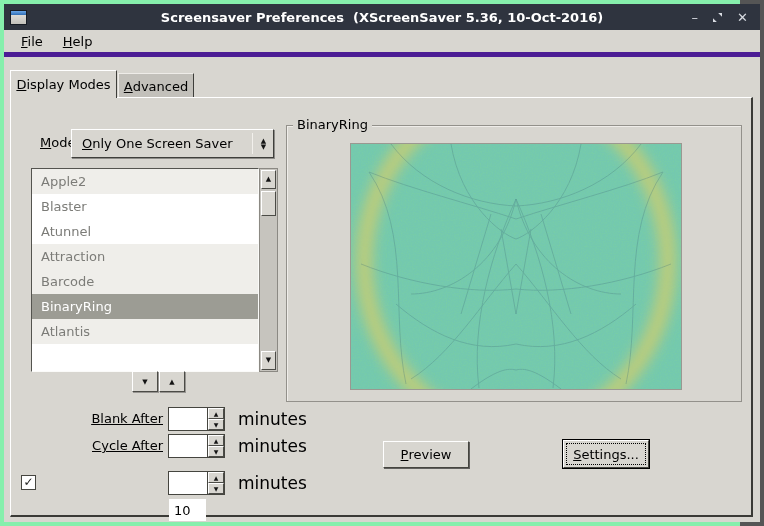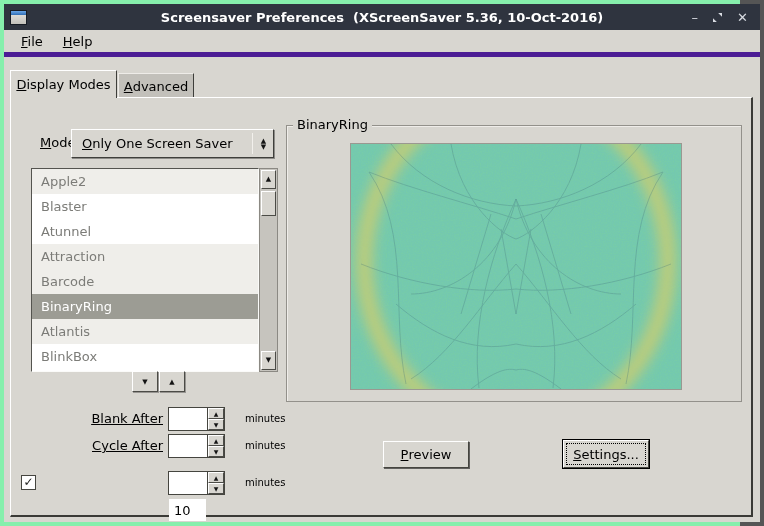--- a/index.html
+++ b/index.html
@@ -60,21 +60,21 @@
   .sb-up { top:1px; } .sb-down { bottom:1px; }
   .sb-thumb { position:absolute; left:1px; top:22px; width:15px; height:25px; background:#d8d6d0;
     border:1px solid; border-color:#ffffff #4b4b46 #4b4b46 #ffffff; }
 
   .updown { position:absolute; left:121px; top:273px; display:flex; gap:1px; }
   .ud-btn { width:26px; height:21px; background:#d8d6d0; border:1px solid; border-color:#ffffff #4b4b46 #4b4b46 #ffffff;
     box-shadow:1px 1px 0 rgba(0,0,0,.3); font-size:7px; display:flex; align-items:center; justify-content:center; color:#141414; }
 
   
   .t-label { position:absolute; width:152px; text-align:right; font-size:13px; height:24px; line-height:24px;text-decoration:underline; }
-  .t-unit { position:absolute; left:227px; font-size:10px; height:24px; line-height:24px;margin-left:7px; }
+  .t-unit { position:absolute; left:227px; font-size:17px; height:24px; line-height:24px; }
   .spinbox { position:absolute; left:157px; width:57px; height:24px; background:#ffffff; border:1px solid #45453f; }
   .spin-input { position:absolute; left:0; top:16px; width:37px; height:22px; border:none; outline:none; background:#ffffff;
     font:13px "DejaVu Sans","Liberation Sans",sans-serif; padding:0 0 0 5px;margin-top:48px; }
   .spin-btns { position:absolute; right:0; top:0; width:17px; height:22px; border-left:1px solid #45453f; background:#d8d6d0; }
   .spin-up,.spin-down { position:absolute; left:0; width:16px; height:11px; background:#d8d6d0;
     border:1px solid; border-color:#ffffff #4b4b46 #4b4b46 #ffffff;
     font-size:6px; line-height:6px; display:flex; align-items:center; justify-content:center; color:#141414; }
   .spin-up { top:0; } .spin-down { bottom:0; }
   .checkbox { position:absolute; left:10px; width:15px; height:15px; background:#ffffff; border:1px solid #45453f;
     font-size:12px; line-height:13px; text-align:center; color:#22221f; }
@@ -137,21 +137,20 @@
         </div>
 
         <div class="list" id="saver-list">
             <div class="list-row even">Apple2</div>
             <div class="list-row odd">Blaster</div>
             <div class="list-row odd">Atunnel</div>
             <div class="list-row even">Attraction</div>
             <div class="list-row even">Barcode</div>
             <div class="list-row odd selected">BinaryRing</div>
             <div class="list-row even">Atlantis</div>
-            <div class="list-row odd">BlinkBox</div>
           </div>
 
         <div class="scrollbar">
           <div class="sb-btn sb-up">▲</div>
           <div class="sb-thumb"></div>
           <div class="sb-btn sb-down">▼</div>
         </div>
 
         <div class="updown">
           <div class="ud-btn">▼</div>

